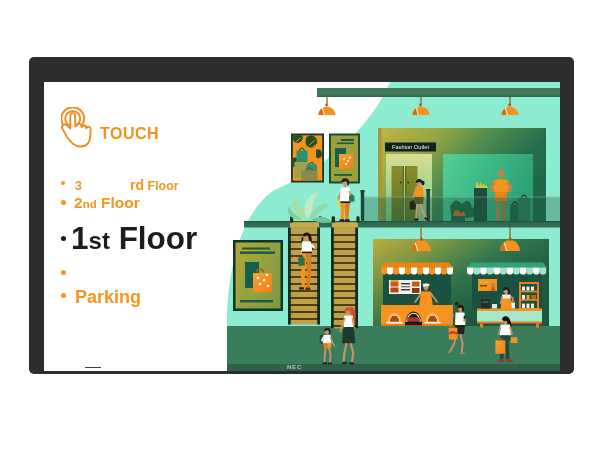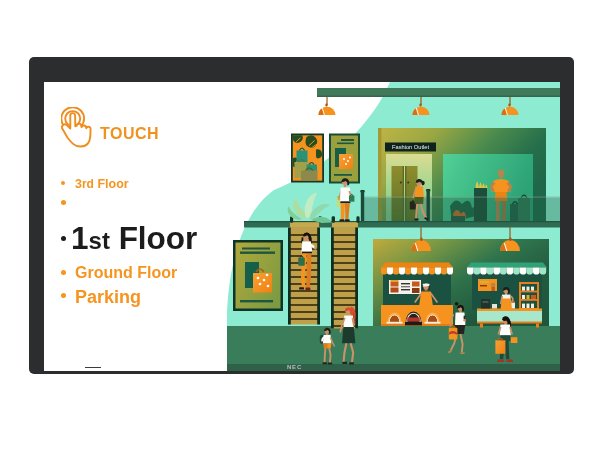--- a/index.html
+++ b/index.html
@@ -538,26 +538,26 @@
       <svg style="position:absolute;left:17px;top:25px;" width="33" height="44" viewBox="0 0 33 44">
         <g fill="none" stroke="#ef8d1f" stroke-width="1.9" stroke-linejoin="round" stroke-linecap="round">
           <circle cx="11.7" cy="11.6" r="11.4"></circle>
           <circle cx="11.7" cy="11.6" r="7.5"></circle>
           <path d="M9.3 8.5 a2.4 2.4 0 0 1 4.8 0 L14.3 19.2 l1.4 -0.3 a2.3 2.3 0 0 1 4.6 0.4 l0.3 0.8 a2.3 2.3 0 0 1 4.5 0.6 l0.2 0.6 a2.2 2.2 0 0 1 4.3 0.8 l-0.3 7 q-0.3 5 -2.4 7.4 q-2.4 2.8 -7.2 3 q-4.4 0.2 -7.6 -2.6 q-2.2 -1.9 -5.4 -5.9 L1.7 22.3 q-1.7 -2.1 0 -4 q1.9 -2 4 -0.2 l3.6 3.4 Z" fill="#ffffff"></path>
         </g>
       </svg>
 
       <div class="touchtxt">TOUCH</div>
       <div class="bu" style="left:17px;top:99px;width:4px;height:4px;"></div>
-      <div class="li" style="left:31px;top:95px;font-size:12.5px;">3<span style="font-size:12px;">rd</span> Floor</div>
+      <div class="li" style="left:31px;top:95px;font-size:12.5px;">3<span style="font-size:14px;padding-left:48px;">rd</span> Floor</div>
       <div class="bu" style="left:17px;top:118px;width:5px;height:5px;"></div>
+      <div class="li" style="left:30px;top:112px;font-size:15.5px;">2<span style="font-size:11.5px;">nd</span> Floor</div>
       <div class="bu" style="left:17px;top:154px;width:5px;height:5px;background:#1c1c1c;"></div>
       <div class="li" style="left:27px;top:138px;font-size:31.5px;color:#1c1c1c;text-align:center;">1<span style="font-size:24px;">st</span> Floor</div>
       <div class="bu" style="left:17px;top:188px;width:5px;height:5px;"></div>
-      <div class="li" style="left:31px;top:182px;font-size:16px;">Ground Floor</div>
       <div class="bu" style="left:17px;top:211px;width:5px;height:5px;"></div>
       <div class="li" style="left:31px;top:205px;font-size:18px;">Parking</div>
 
     </div>
 
     <div class="bezmark"></div>
 
     <div class="nec">NEC</div>
   </div>
 </div>

